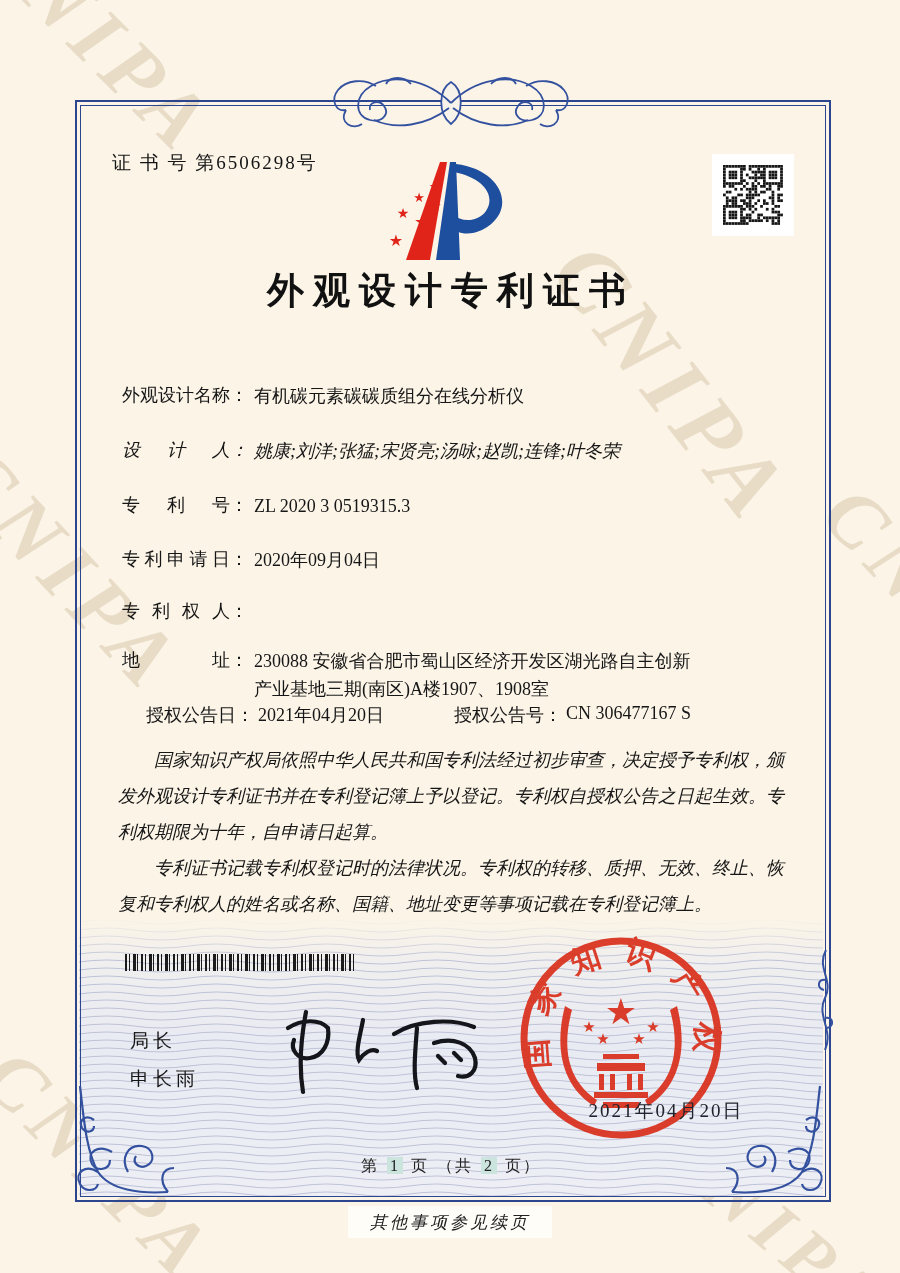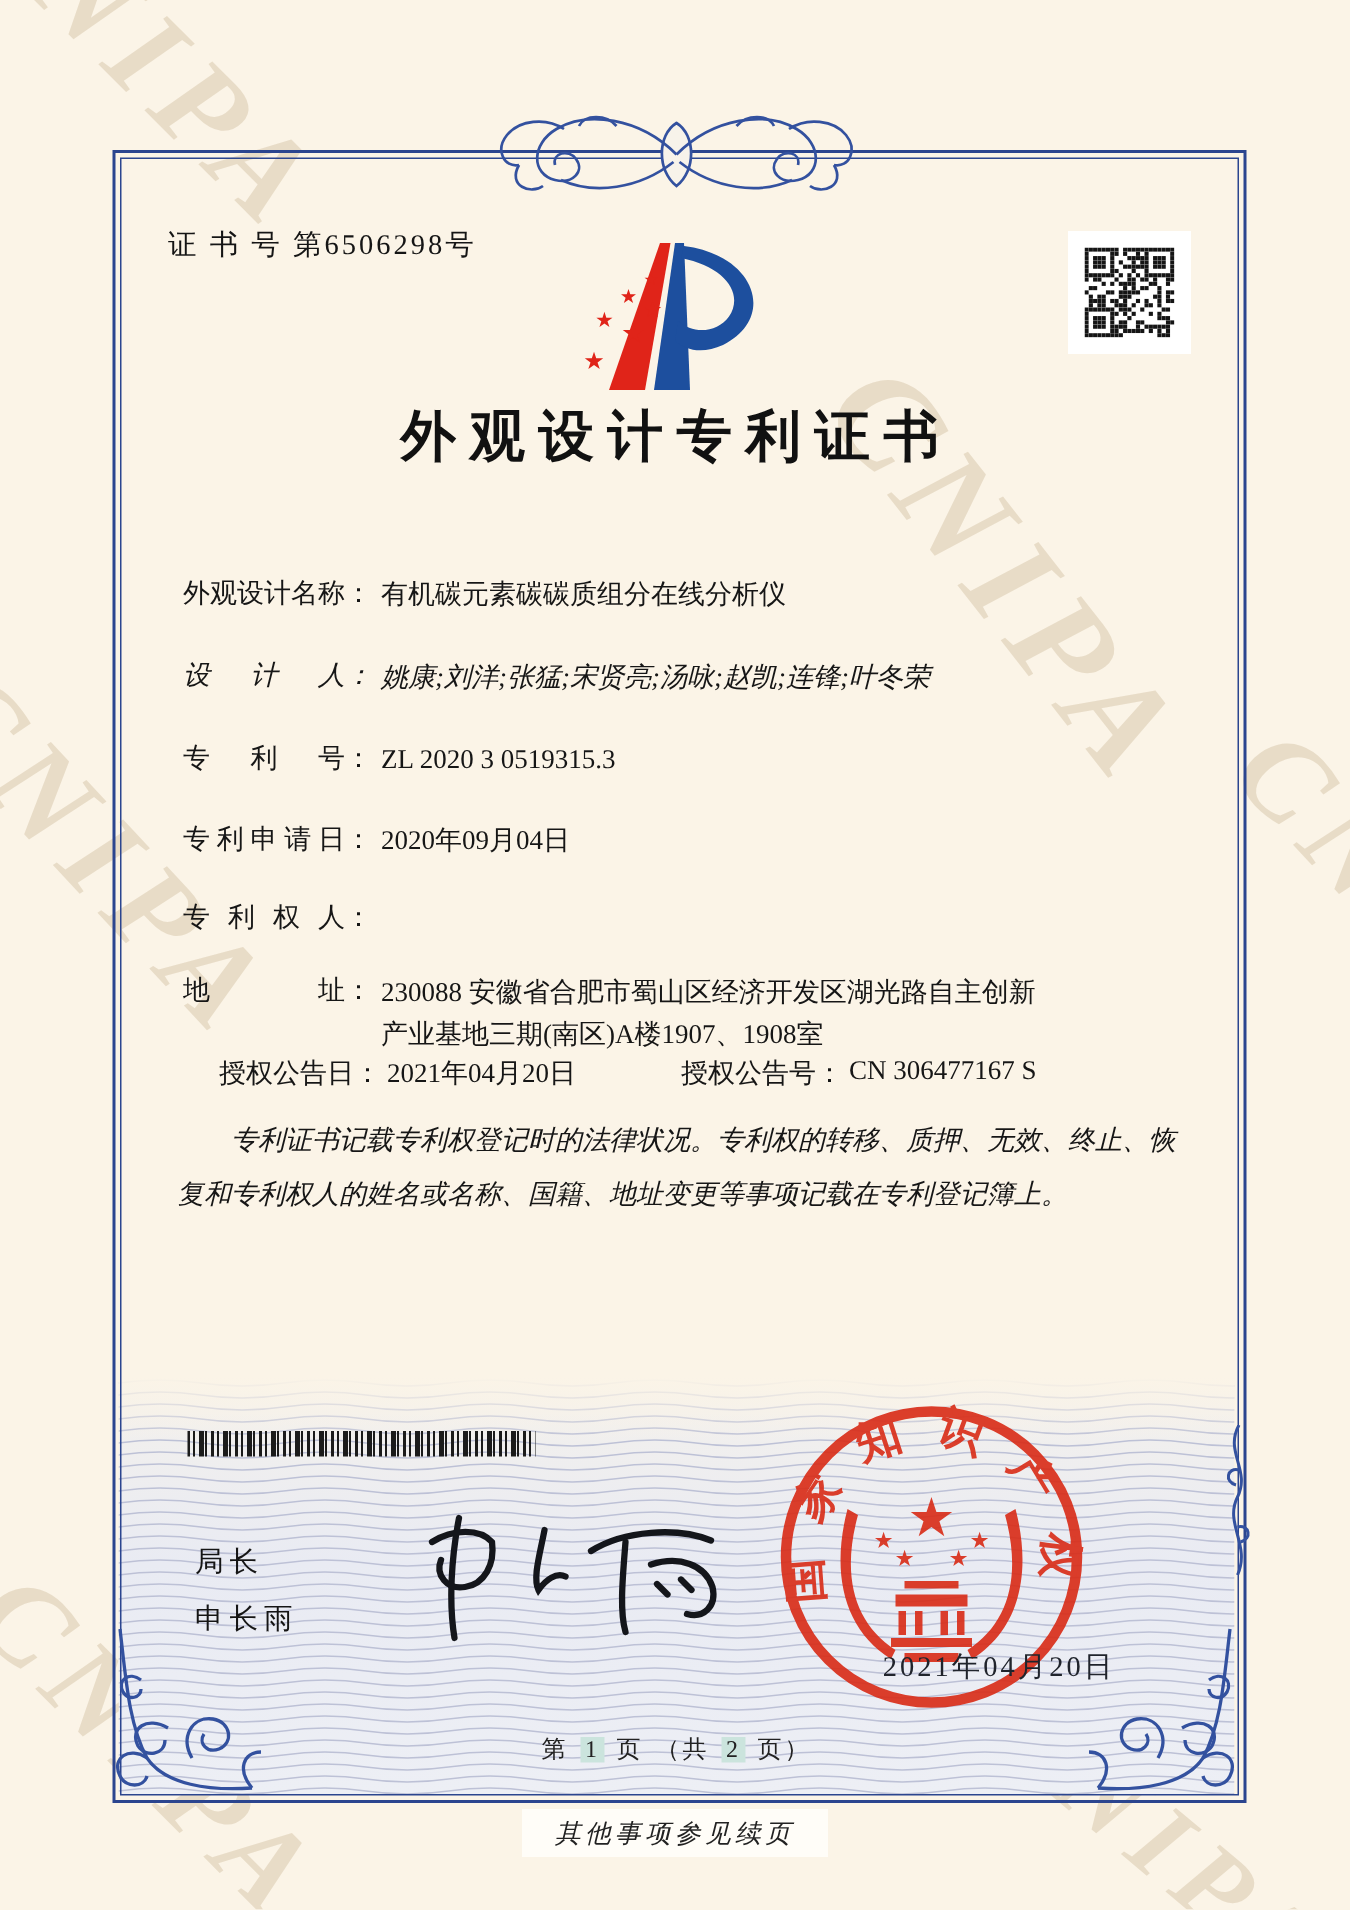--- a/index.html
+++ b/index.html
@@ -432,20 +432,21 @@
       <span>2021年04月20日</span>
     </span>
     <span class="gpair gap2">
       <span>授权公告号</span>
         <span class="fcolon">：</span>
       <span>CN 306477167 S</span>
     </span>
   </div>
 
   <div class="content paras" style="position:absolute;">
+    <p>国家知识产权局依照中华人民共和国专利法经过初步审查，决定授予专利权，颁发外观设计专利证书并在专利登记簿上予以登记。专利权自授权公告之日起生效。专利权期限为十年，自申请日起算。</p>
     <p>专利证书记载专利权登记时的法律状况。专利权的转移、质押、无效、终止、恢复和专利权人的姓名或名称、国籍、地址变更等事项记载在专利登记簿上。</p>
   </div>
 
   <div class="content barcode" style="position:absolute;"></div>
 
   <div class="content signoff-role" style="position:absolute;">局长</div>
   <div class="content signoff-name" style="position:absolute;">申长雨</div>
 
   <svg class="signature" width="215" height="100" viewBox="0 0 215 100">
     <g fill="none" stroke="#14161b" stroke-width="4.2" stroke-linecap="round">

